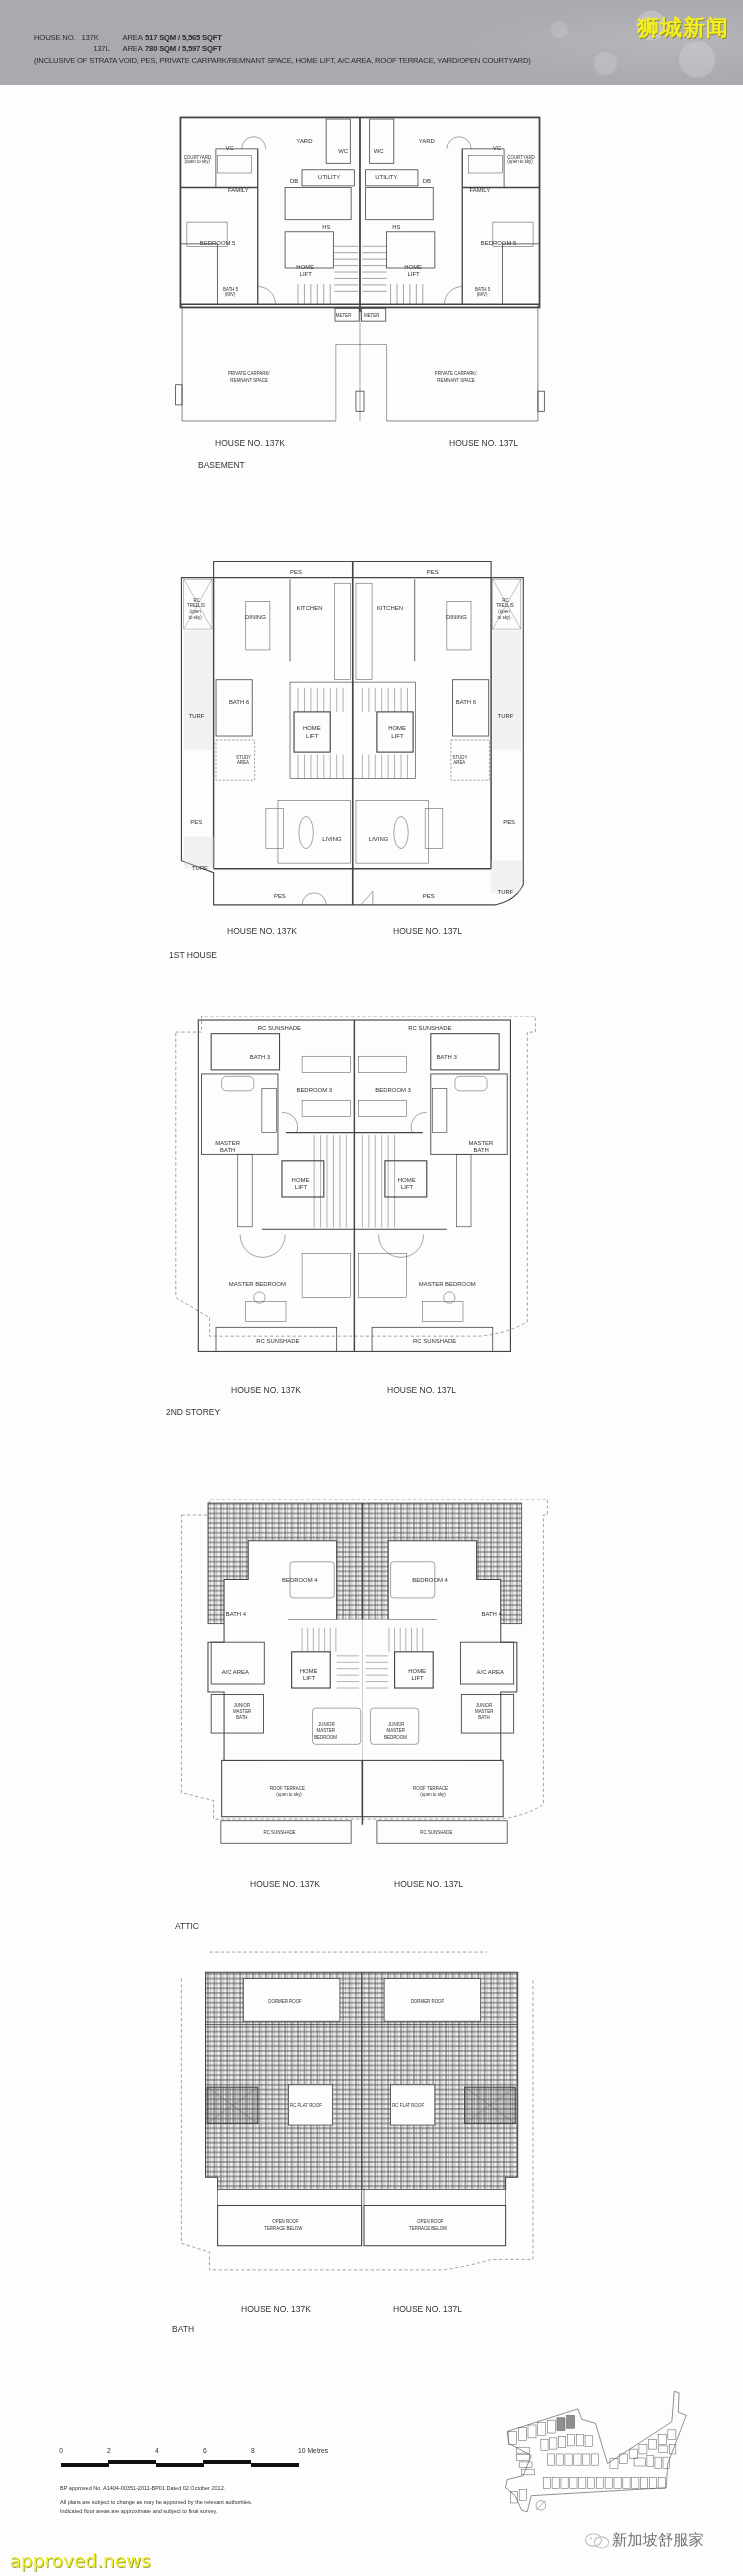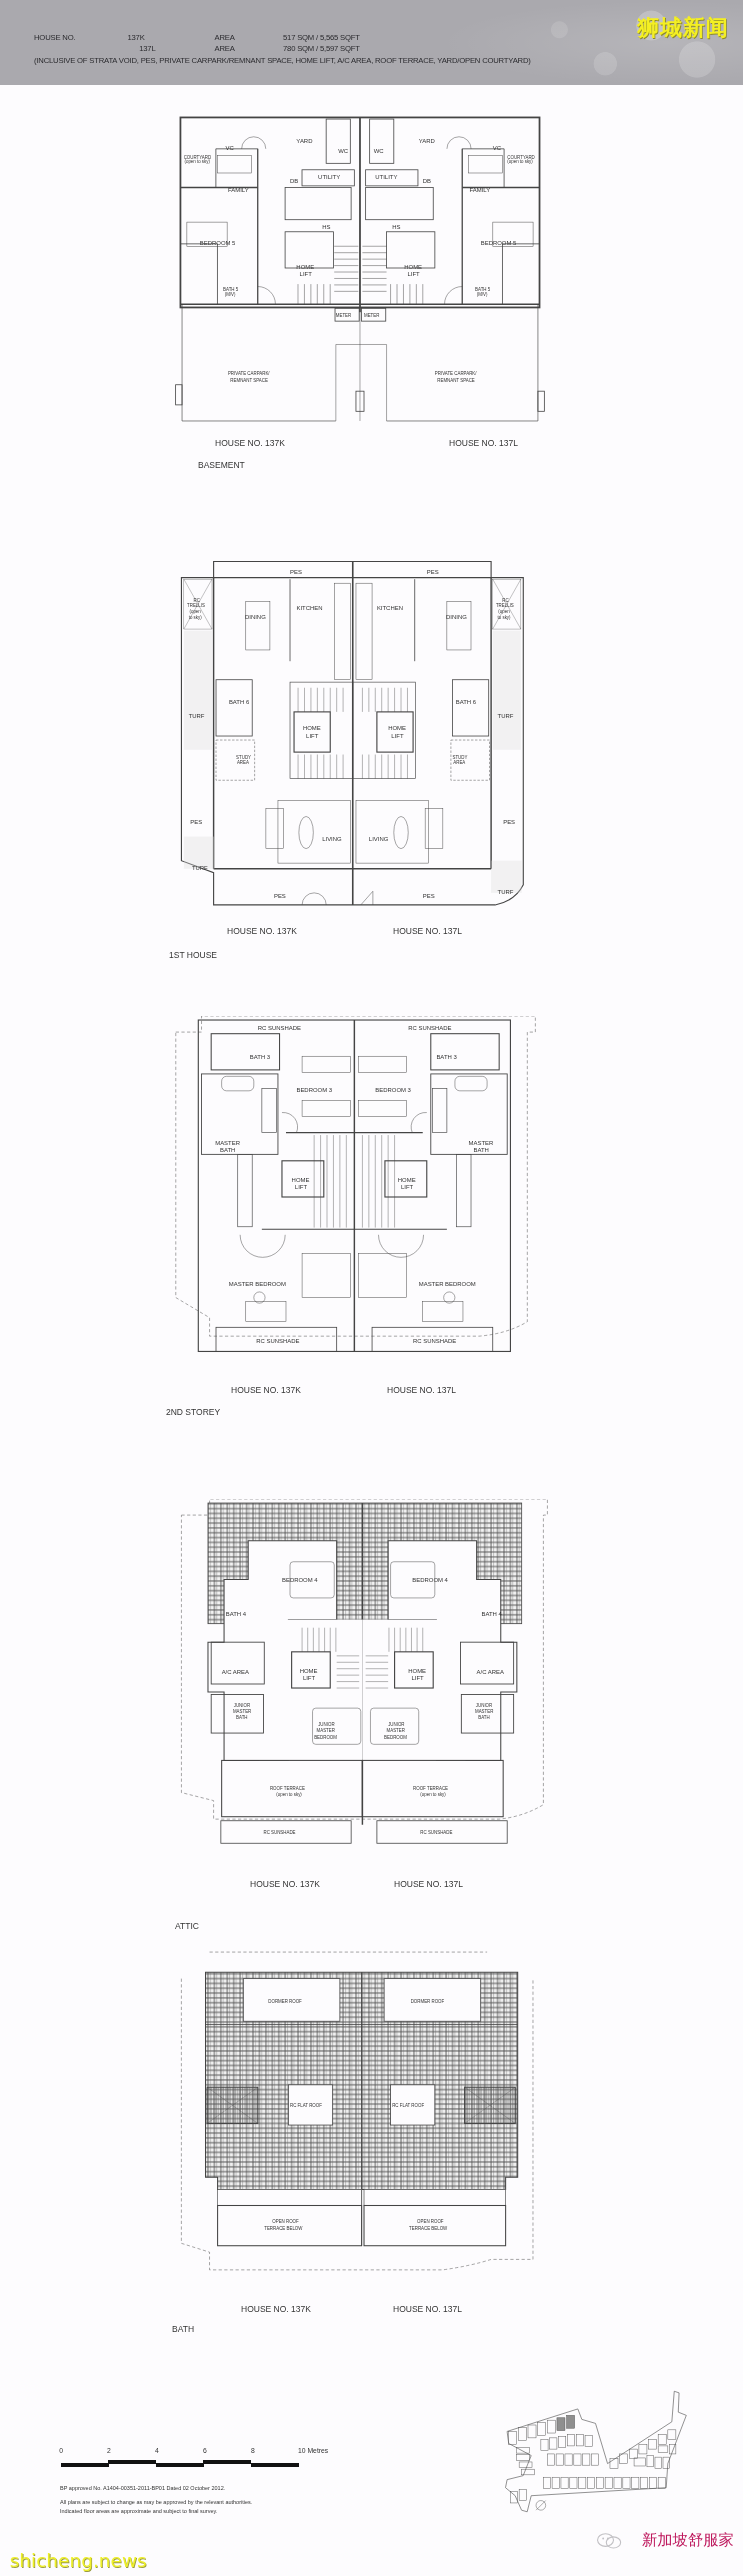--- a/index.html
+++ b/index.html
@@ -25,25 +25,25 @@
   .header .brand {
     position: absolute; right: 14.5px; top: 13px; font-size: 22px; font-weight: bold;
     color: #f4ef22; letter-spacing: 0.8px;
     text-shadow: 0.8px 0.8px 0 #8c8a2c;
     font-family: "DejaVu Sans", sans-serif;
   }
   .header .spec {
     position: absolute; left: 34px; top: 32px; font-size: 7.7px; color: #2a2a2e;
     letter-spacing: -0.2px; line-height: 11.3px;
   }
-  .spec .row { display: flex; gap: 46px; }
+  .spec .row { display: flex; }
   .spec .c1 { width: 59px; }
   .spec .c2 { width: 16px; }
   .spec .c3 { width: 22.5px; }
-  .spec .c4 { width: 121px; }
+  .spec .c4 { width: 121px; font-weight: bold; }
 
   .plan {
     position: absolute; left: 169px; width: 419px;
   }
   .plan svg { display: block; }
   .house-label {
     position: absolute; font-size: 8.5px; color: #333;
   }
   .level-label {
     position: absolute; font-size: 8.5px; color: #333;
@@ -53,22 +53,22 @@
 
   .scale { position: absolute; left: 48px; top: 2447px; width: 322px; height: 32px; }
   .scale .tick { position: absolute; top: 0; font-size: 6.8px; color: #333; }
   .scale .bar { position: absolute; height: 4px; background: #111; }
   .notes { position: absolute; left: 60px; top: 2484px; font-size: 5.5px; color: #333; line-height: 8.9px; }
   .notes p { margin: 0 0 4.8px 0; }
   .notes p.tight { margin: 0; }
 
   .keyplan { position: absolute; left: 483px; top: 2375px; width: 225px; height: 145px; }
   .wechat {
-    position: absolute; left: 596px; top: 2530px; font-size: 15.3px; color: #be185d;
-    display: flex; align-items: center; gap: 19px;
+    position: absolute; left: 584px; top: 2530px; font-size: 15.3px; color: #737373;
+    display: flex; align-items: center; gap: 1px;
     font-family: "DejaVu Sans", sans-serif;
   }
   .site-watermark {
     position: absolute; left: 9.7px; top: 2550px; font-size: 18.5px; color: #eef02a;
     font-family: "DejaVu Sans", sans-serif; text-shadow: 0.8px 0.8px 0 #9a9a40;
   }
 </style>
 </head>
 <body>
 
@@ -577,14 +577,14 @@
 <div class="wechat">
   <svg width="27" height="17.7" viewBox="0 0 34 22">
     <ellipse cx="12" cy="10" rx="10" ry="8" fill="none" stroke="#c2c1c5" stroke-width="1.4"></ellipse>
     <ellipse cx="22" cy="13" rx="9" ry="7" fill="none" stroke="#c2c1c5" stroke-width="1.4"></ellipse>
     <circle cx="9" cy="8" r="1.2" fill="#c2c1c5"></circle>
       <circle cx="15" cy="8" r="1.2" fill="#c2c1c5"></circle>
   </svg>
   <span>新加坡舒服家</span>
 </div>
 
-<div class="site-watermark">shicheng.news</div>
+<div class="site-watermark">approved.news</div>
 
 
 </body></html>

